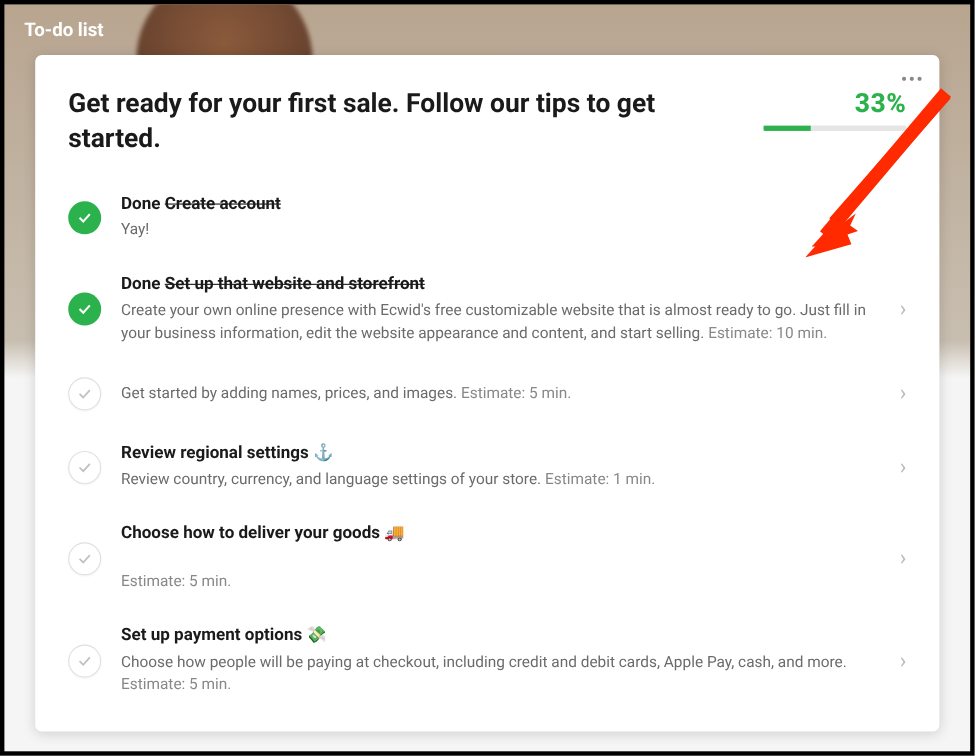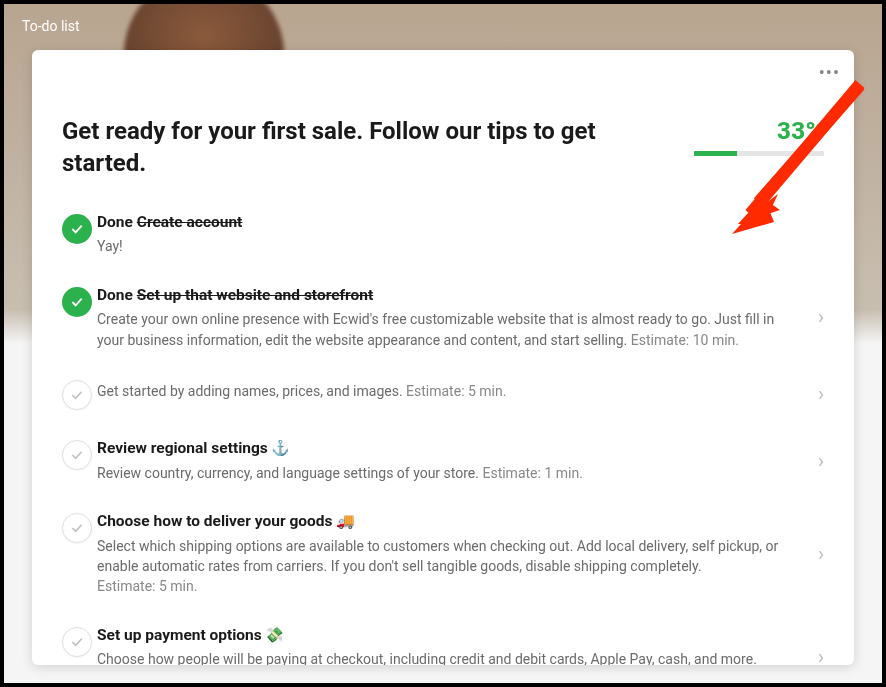--- a/index.html
+++ b/index.html
@@ -22,38 +22,37 @@
       top: -30px; left: 120px;
       width: 160px; height: 160px;
       background: radial-gradient(circle at 50% 40%, #8b5a3c 0%, #6b4530 60%, #4a3020 100%);
       border-radius: 50% 50% 45% 45%;
       filter: blur(2px);
     }
     .page-title {
       position: absolute;
       top: 14px; left: 18px;
       color: #fff;
-      font-size: 14px;
-      font-weight: 400;
+      font-size: 17px;
+      font-weight: 700;
     }
     .card {
       position: absolute;
       top: 46px; left: 28px; right: 28px; bottom: 18px;
       background: #fff;
       border-radius: 6px;
       box-shadow: 0 2px 12px rgba(0,0,0,0.15);
       padding: 28px 30px 10px 30px;
       overflow: hidden;
     }
     .card-header {
       display: flex;
       align-items: flex-start;
       gap: 36px;
       margin-bottom: 18px;
-      margin-top: 37px;
     }
     .card-title {
       flex: 1;
       font-size: 24px;
       font-weight: 700;
       color: #1a1a1a;
       line-height: 1.35;
     }
     .progress-block {
       min-width: 130px;
@@ -82,22 +81,22 @@
     .more-dots {
       position: absolute;
       top: 12px; right: 14px;
       color: #888;
       font-size: 18px;
       letter-spacing: 1px;
       cursor: pointer;
     }
     .todo-item {
       display: flex;
-      align-items: flex-start;
-      gap: 5px;
+      align-items: center;
+      gap: 18px;
       padding: 14px 0 14px 0;
       position: relative;
     }
     .check-circle {
       flex-shrink: 0;
       width: 30px; height: 30px;
       border-radius: 50%;
       display: flex;
       align-items: center;
       justify-content: center;
@@ -224,21 +223,21 @@
     </div>
 
     <div class="todo-item">
       <div class="check-circle check-pending">
         <svg viewBox="0 0 24 24">
             <path d="M5 12l5 5L19 7"></path>
           </svg>
       </div>
       <div class="item-body">
         <div class="item-title"><span>Choose how to deliver your goods </span><span class="emoji">🚚</span></div>
-        <div class="item-desc"><span>Select which shipping options are available to customers when checking out. Add local delivery, self pickup, or enable automatic rates from carriers. If you don't sell tangible goods, disable shipping completely.</span><br><span class="estimate">Estimate: 5 min.</span></div>
+        <div class="item-desc"><br><span class="estimate">Estimate: 5 min.</span></div>
       </div>
       <div class="chevron">›</div>
     </div>
 
     <div class="todo-item">
       <div class="check-circle check-pending">
         <svg viewBox="0 0 24 24">
             <path d="M5 12l5 5L19 7"></path>
           </svg>
       </div>

